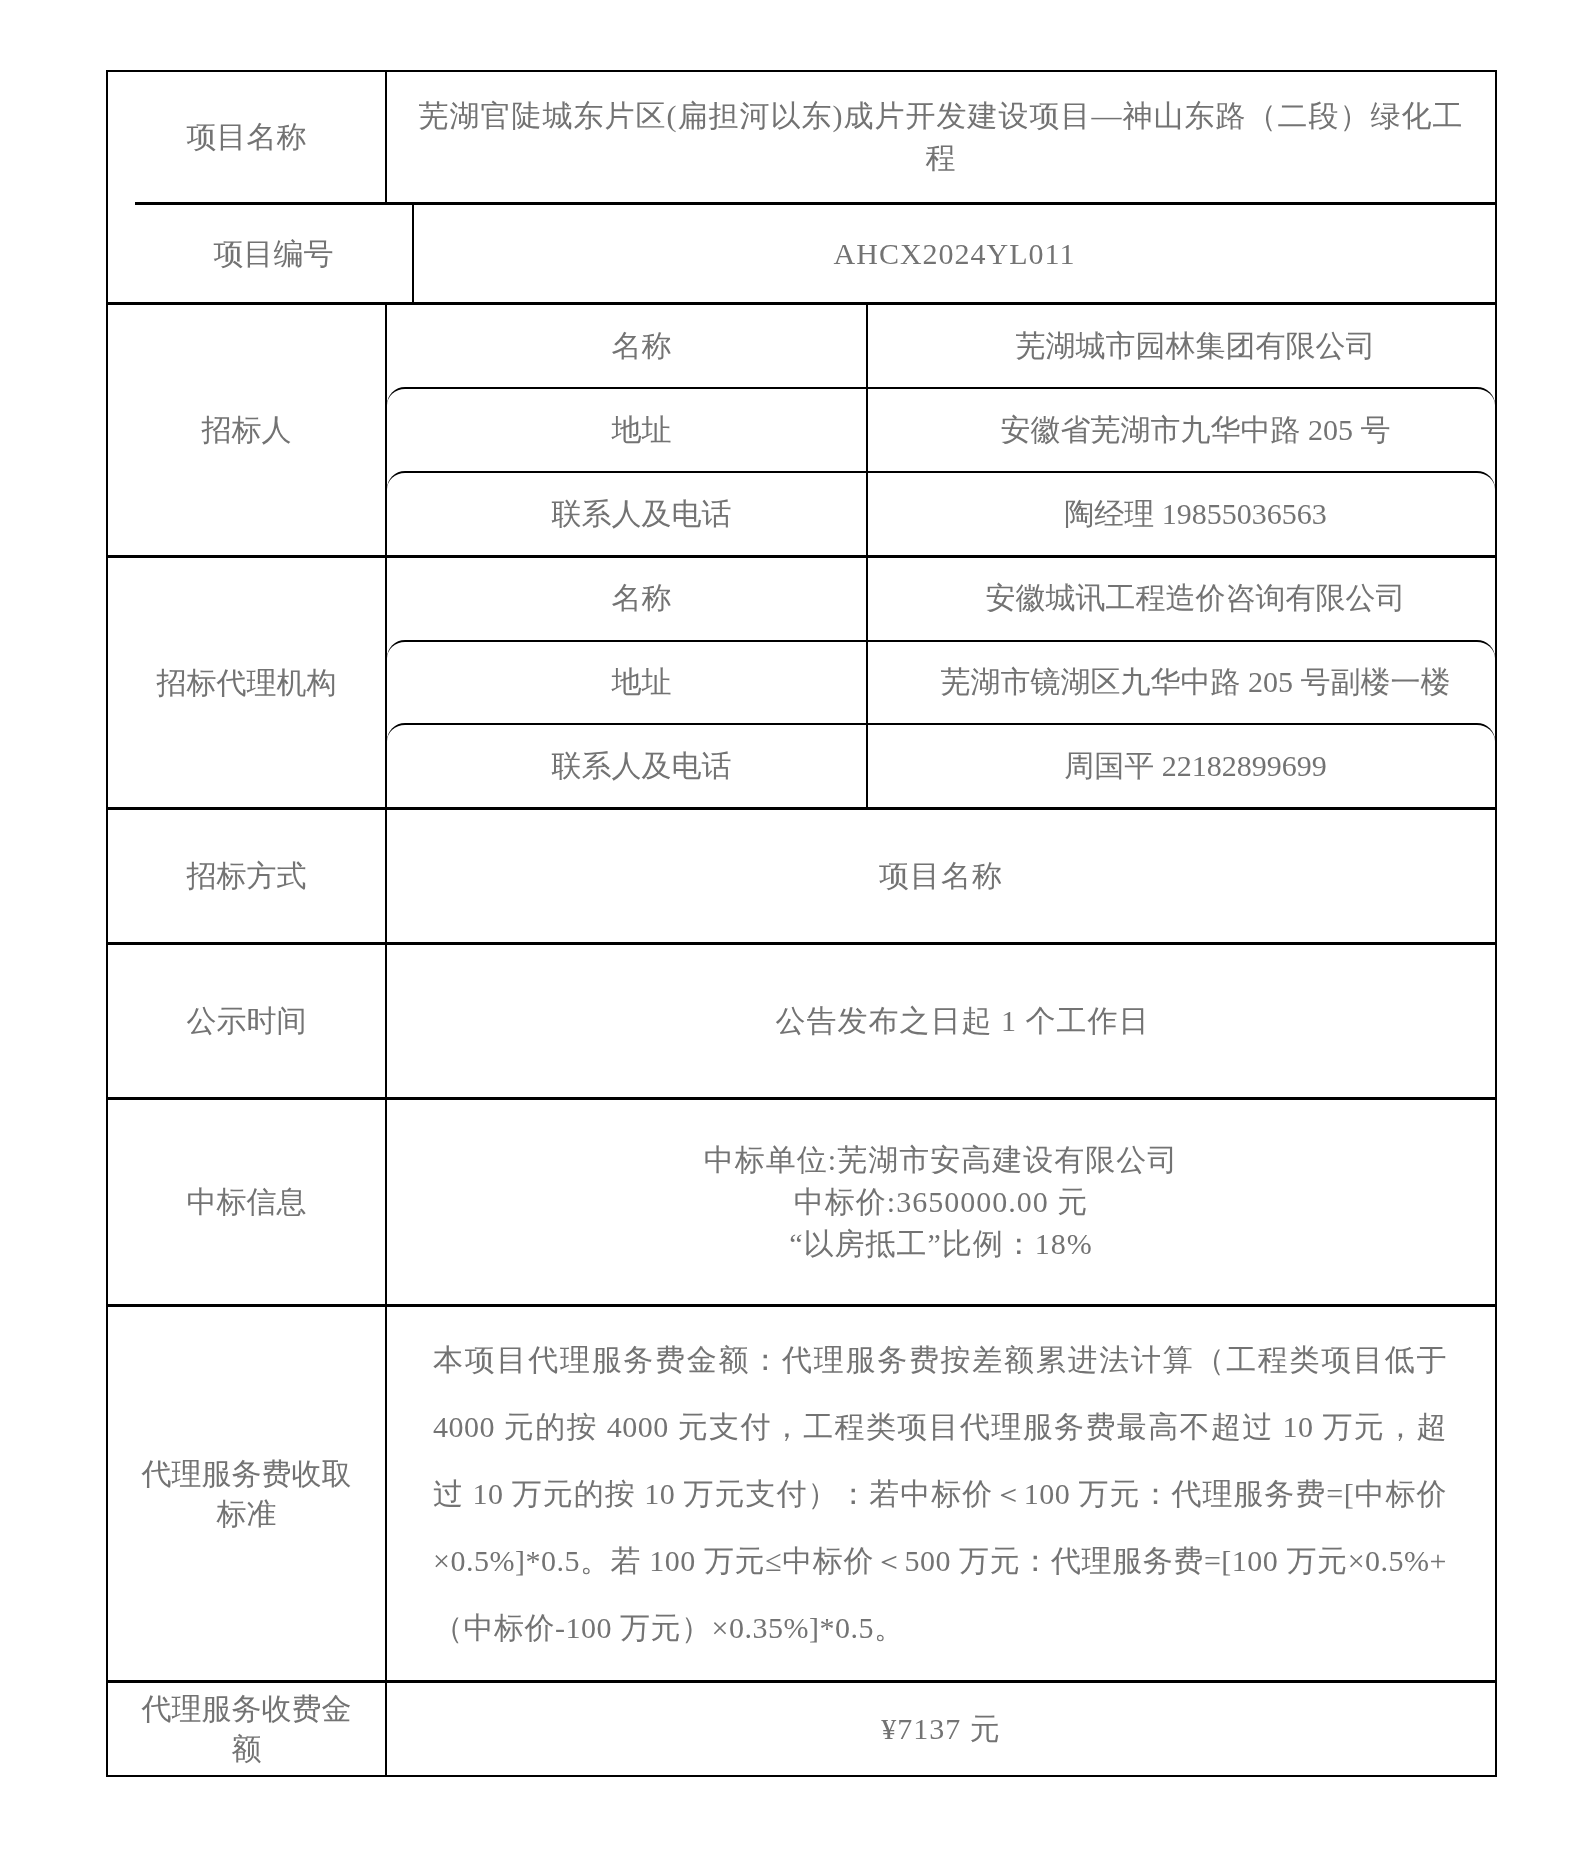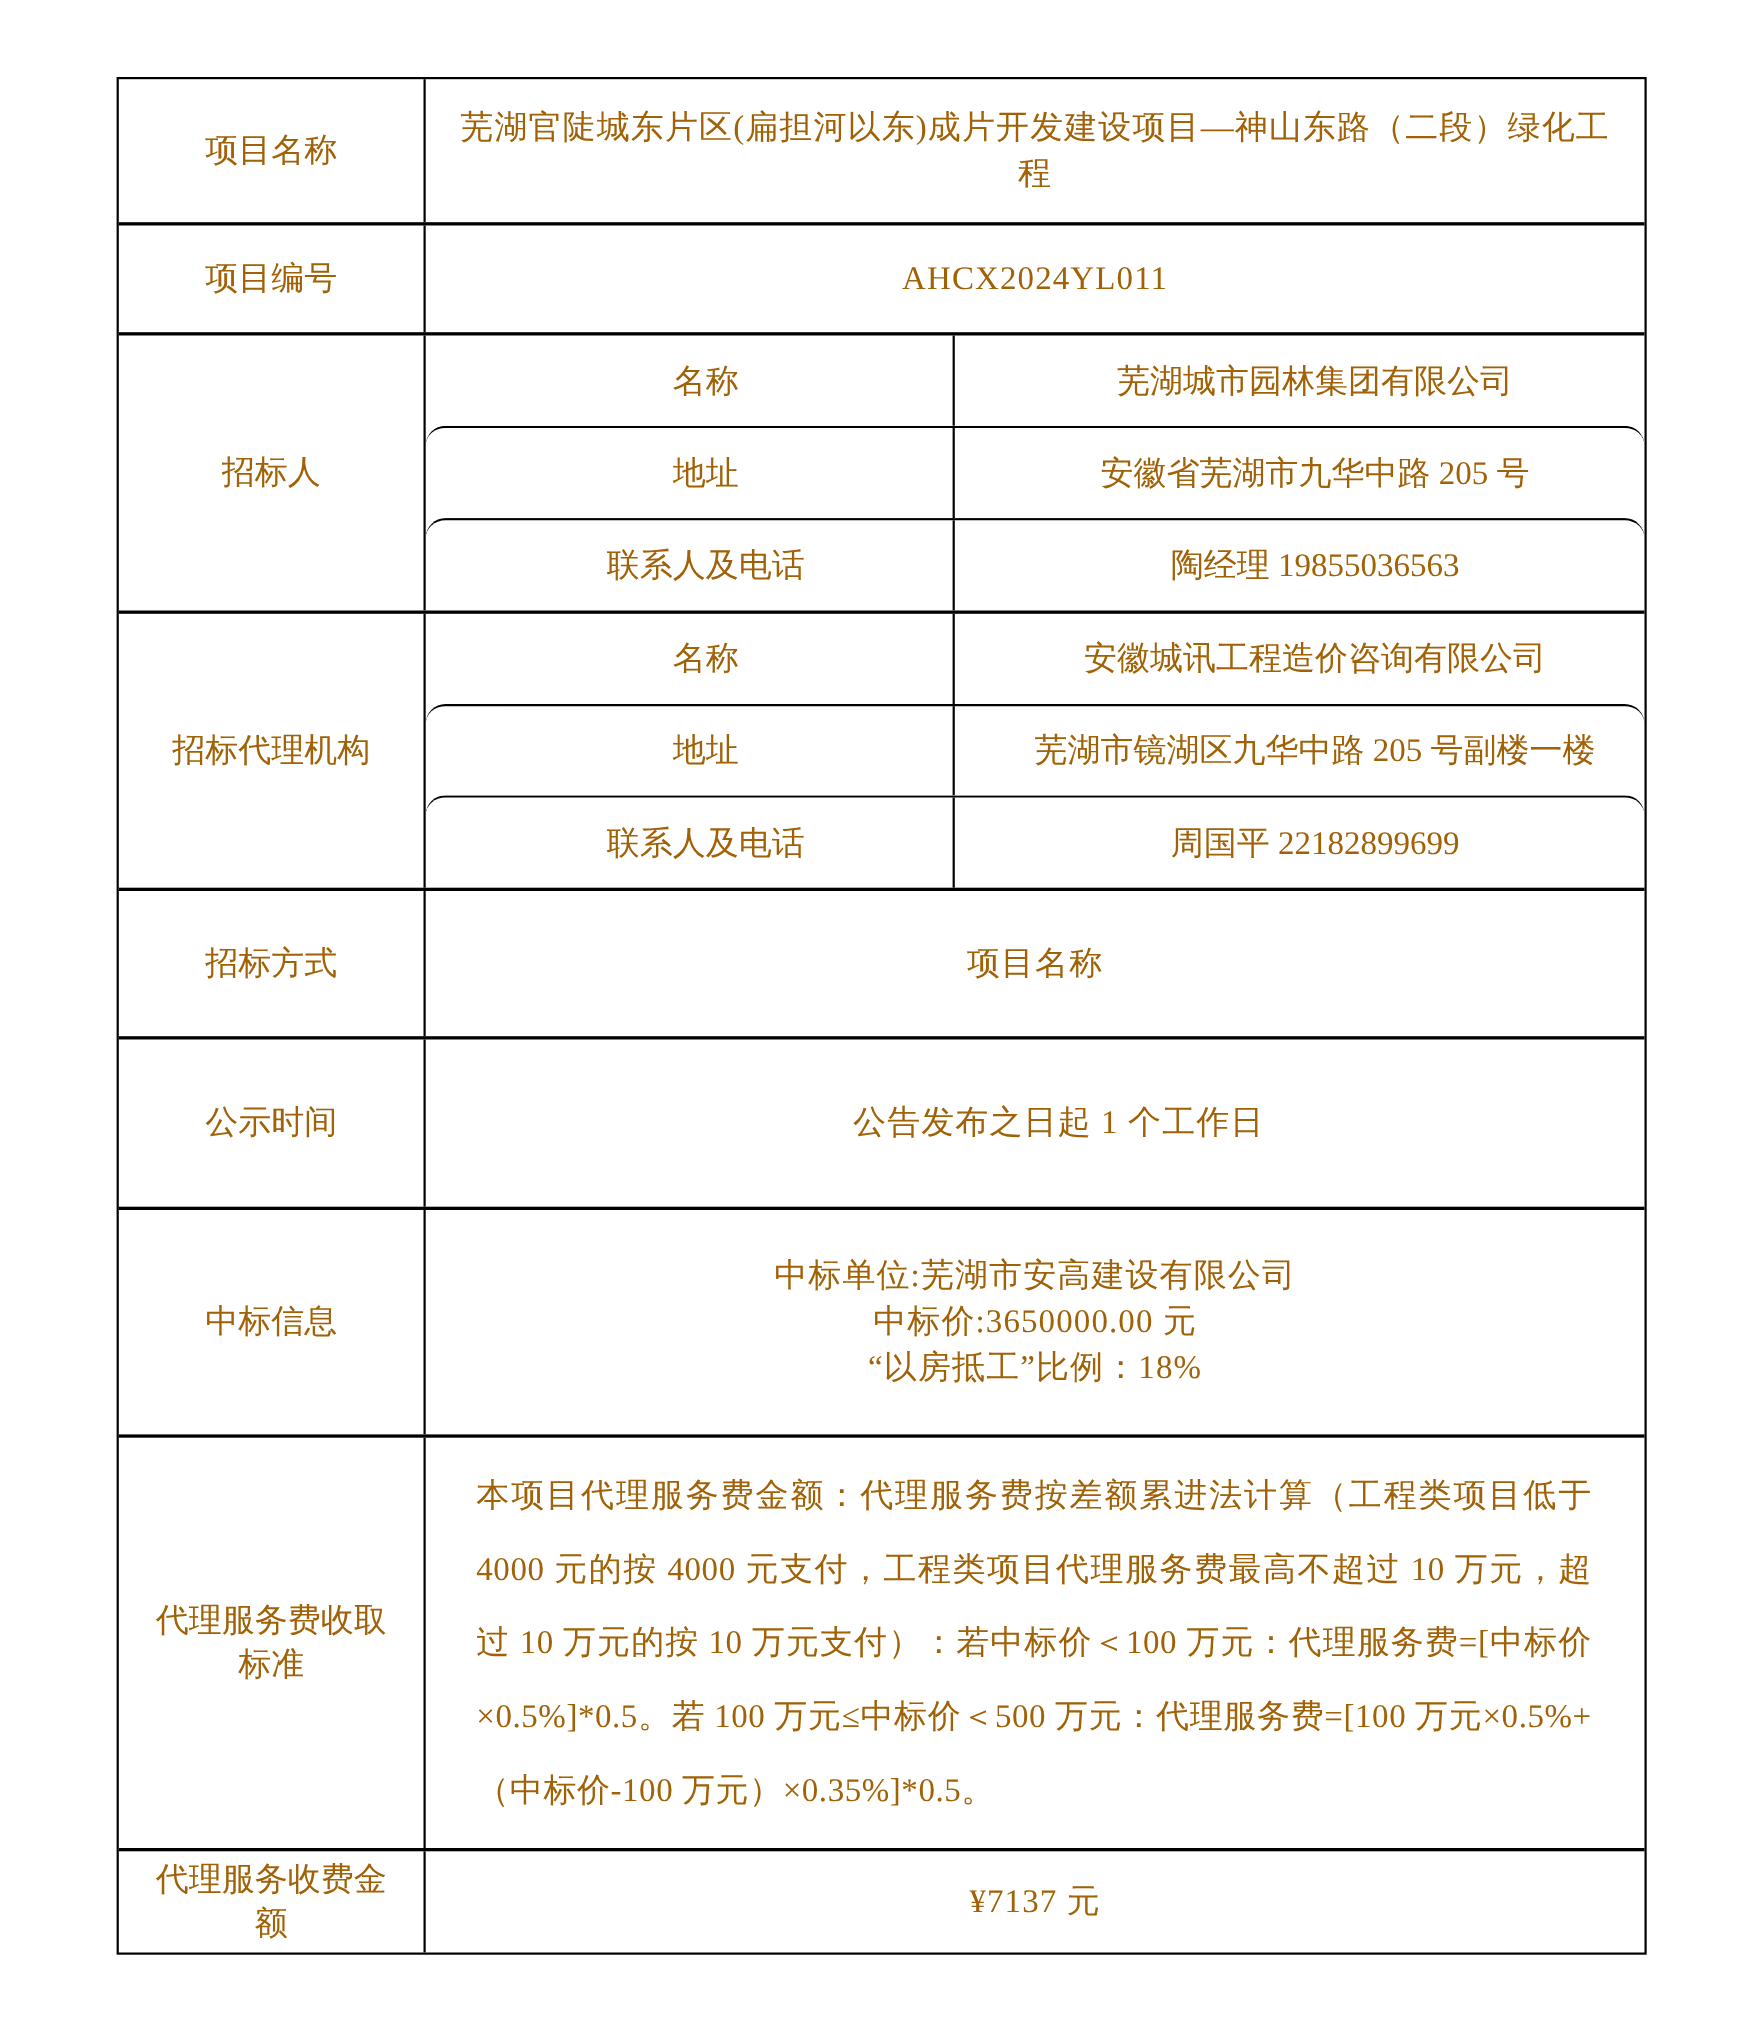--- a/index.html
+++ b/index.html
@@ -1,21 +1,21 @@
 <!DOCTYPE html>
 <html><head>
 <meta charset="utf-8">
 <style>
   html,body{margin:0;padding:0;background:#ffffff;}
   .page{
     position:relative;
     width:1587px;
     height:1849px;
     background:#ffffff;
-    color:#a16207;
+    color:#737373;
     font-family:"Liberation Serif","DejaVu Serif",serif;
     font-size:30px;
     overflow:hidden;
   }
   .doc-table{
     position:absolute;
     left:106px;
     top:70px;
     width:1391px;
     border:2px solid #000;
@@ -58,21 +58,21 @@
     box-sizing:border-box;
   }
   .subrow + .subrow{ border-top:2px solid #000;border-radius:18px; }
   .sublabel{
     flex:0 0 481px;
     border-right:2px solid #000;
     padding-left:30px;
   }
   .subvalue{ flex:1;padding-left:28px; }
   .r-project-name{ height:130px; }
-  .r-project-code{ height:100px; }
+  .r-project-code{ height:100px;margin-left:27px; }
   .r-tenderer{ height:253px; }
   .r-agency{ height:252px; }
   .r-method{ height:135px; }
   .r-publicity{ height:155px;gap:43px; }
   .r-award{ height:207px; }
   .r-fee-standard{ height:376px; }
   .r-fee-amount{ height:95px; }
   .award-lines{
     display:flex;
     flex-direction:column;

